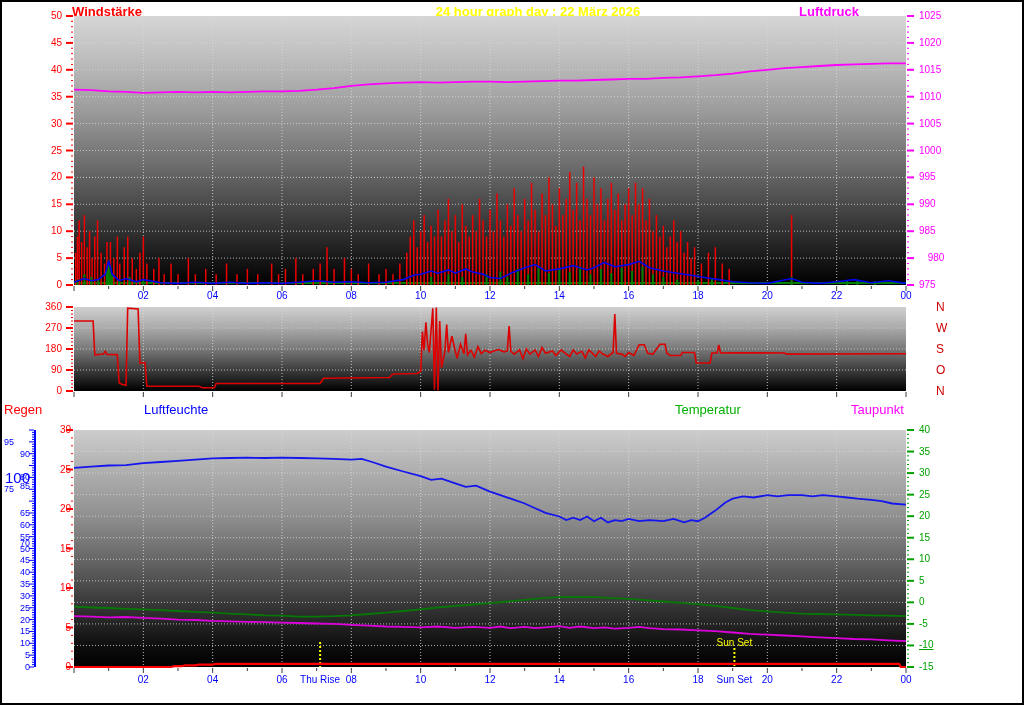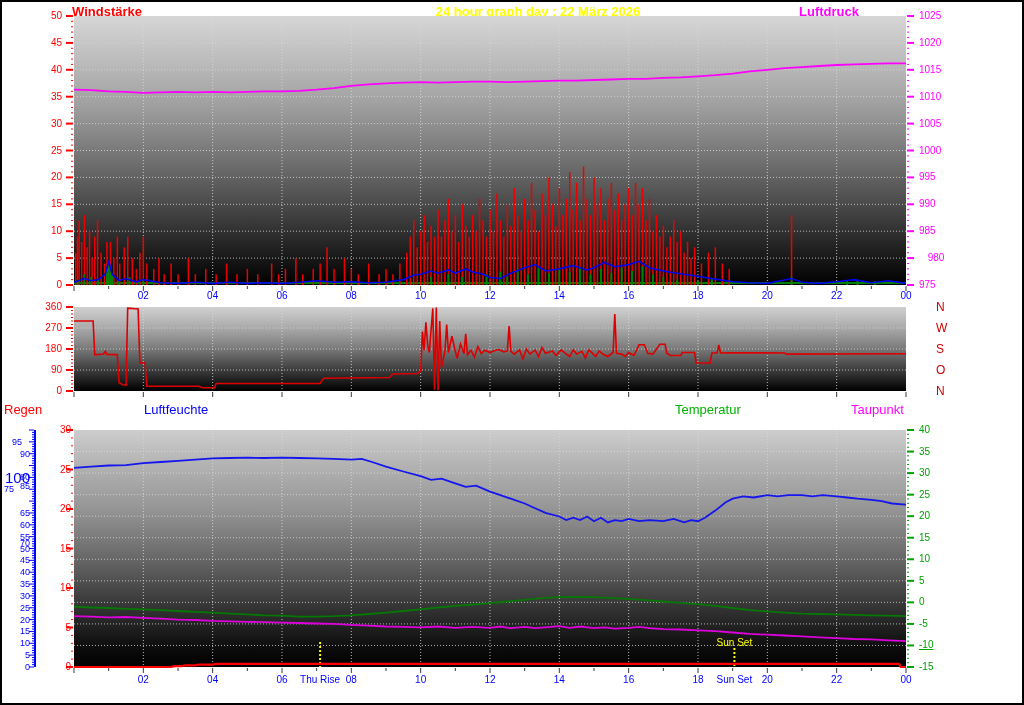--- a/index.html
+++ b/index.html
@@ -728,21 +728,21 @@
       <div class="axis-label" style="left: 2px; top: 554.35px; color: rgb(0, 0, 255); font-size: 9px; width: 26px; text-align: right;">45</div>
       <div class="axis-label" style="left: 2px; top: 542.5px; color: rgb(0, 0, 255); font-size: 9px; width: 26px; text-align: right;">50</div>
       <div class="axis-label" style="left: 2px; top: 530.65px; color: rgb(0, 0, 255); font-size: 9px; width: 26px; text-align: right;">55</div>
       <div class="axis-label" style="left: 2px; top: 518.8px; color: rgb(0, 0, 255); font-size: 9px; width: 26px; text-align: right;">60</div>
       <div class="axis-label" style="left: 2px; top: 506.95px; color: rgb(0, 0, 255); font-size: 9px; width: 26px; text-align: right;">65</div>
       <div class="axis-label" style="left: 2px; top: 495.1px; color: rgb(0, 0, 255); font-size: 9px; width: 26px; text-align: right; margin-top: 42px;">70</div>
       <div class="axis-label" style="left: 2px; top: 483.25px; color: rgb(0, 0, 255); font-size: 9px; width: 26px; text-align: left;">75</div>
       <div class="axis-label" style="left: 2px; top: 471.4px; color: rgb(0, 0, 255); font-size: 9px; width: 26px; text-align: right;">80</div>
       <div class="axis-label" style="left: 2px; top: 480px; color: rgb(0, 0, 255); font-size: 9px; width: 26px; text-align: right;">85</div>
       <div class="axis-label" style="left: 2px; top: 447.7px; color: rgb(0, 0, 255); font-size: 9px; width: 26px; text-align: right;">90</div>
-      <div class="axis-label" style="left: 2px; top: 435.85px; color: rgb(0, 0, 255); font-size: 9px; width: 26px; text-align: center;">95</div>
+      <div class="axis-label" style="left: 2px; top: 435.85px; color: rgb(0, 0, 255); font-size: 9px; width: 26px; text-align: left;">95</div>
       <div class="axis-label" style="left: 2px; top: 424px; color: rgb(0, 0, 255); font-size: 15px; width: 26px; text-align: right; margin-top: 44px;">100</div>
       <div class="axis-label" style="left: 42px; top: 660px; color: rgb(255, 0, 0); font-size: 10px; width: 27px; text-align: right;">0</div>
       <div class="axis-label" style="left: 42px; top: 620.5px; color: rgb(255, 0, 0); font-size: 10px; width: 27px; text-align: right;">5</div>
       <div class="axis-label" style="left: 42px; top: 581px; color: rgb(255, 0, 0); font-size: 10px; width: 27px; text-align: right;">10</div>
       <div class="axis-label" style="left: 42px; top: 541.5px; color: rgb(255, 0, 0); font-size: 10px; width: 27px; text-align: right;">15</div>
       <div class="axis-label" style="left: 42px; top: 502px; color: rgb(255, 0, 0); font-size: 10px; width: 27px; text-align: right;">20</div>
       <div class="axis-label" style="left: 42px; top: 462.5px; color: rgb(255, 0, 0); font-size: 10px; width: 27px; text-align: right;">25</div>
       <div class="axis-label" style="left: 42px; top: 423px; color: rgb(255, 0, 0); font-size: 10px; width: 27px; text-align: right;">30</div>
       <div class="axis-label" style="left: 917px; top: 660px; color: rgb(0, 160, 0); font-size: 10px; width: 30px; text-align: left;">-15</div>
       <div class="axis-label" style="left: 917px; top: 638.455px; color: rgb(0, 160, 0); font-size: 10px; width: 30px; text-align: left; text-decoration: underline;">-10</div>

